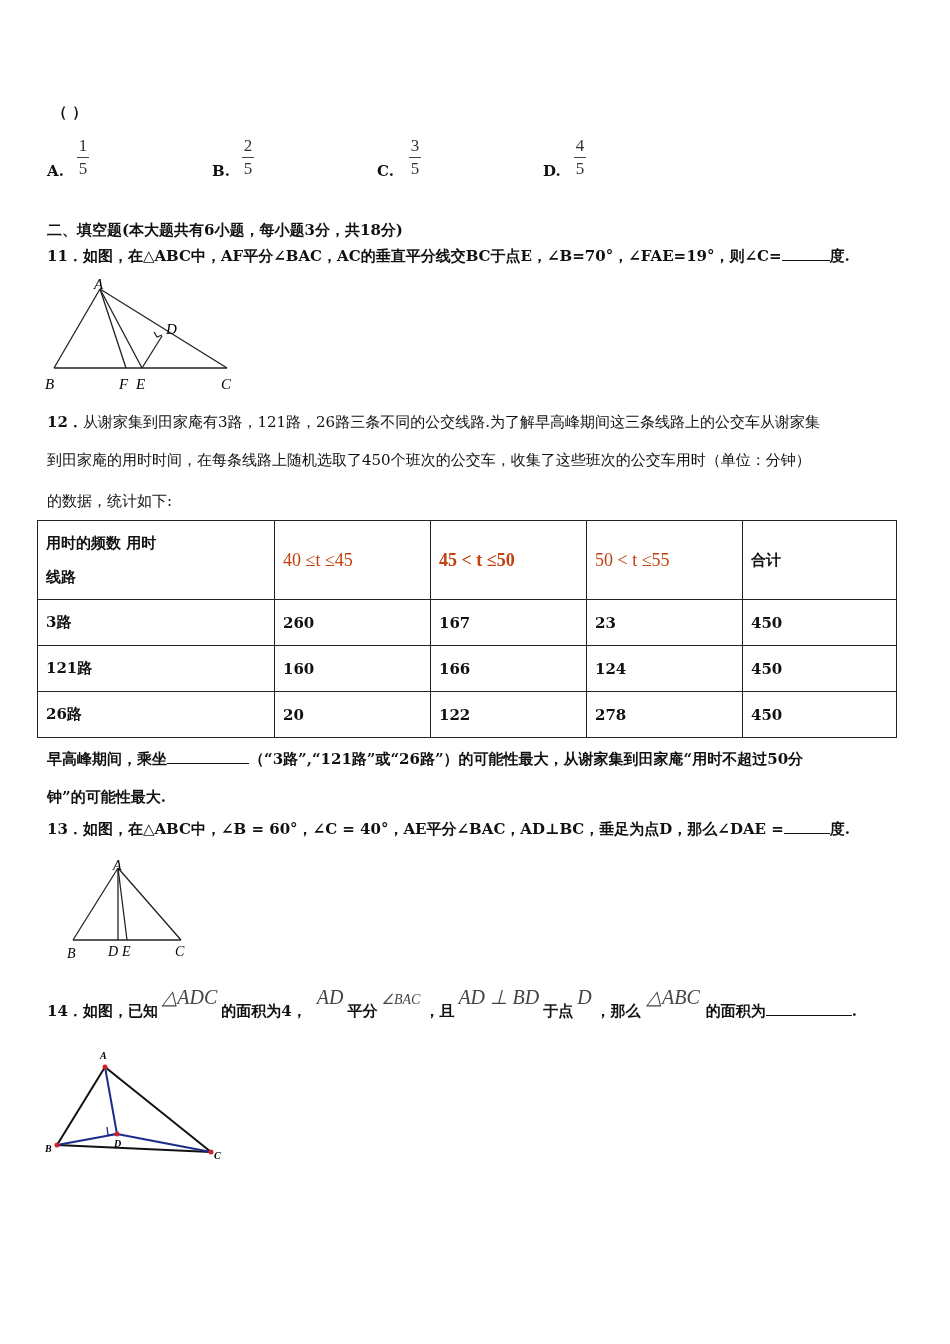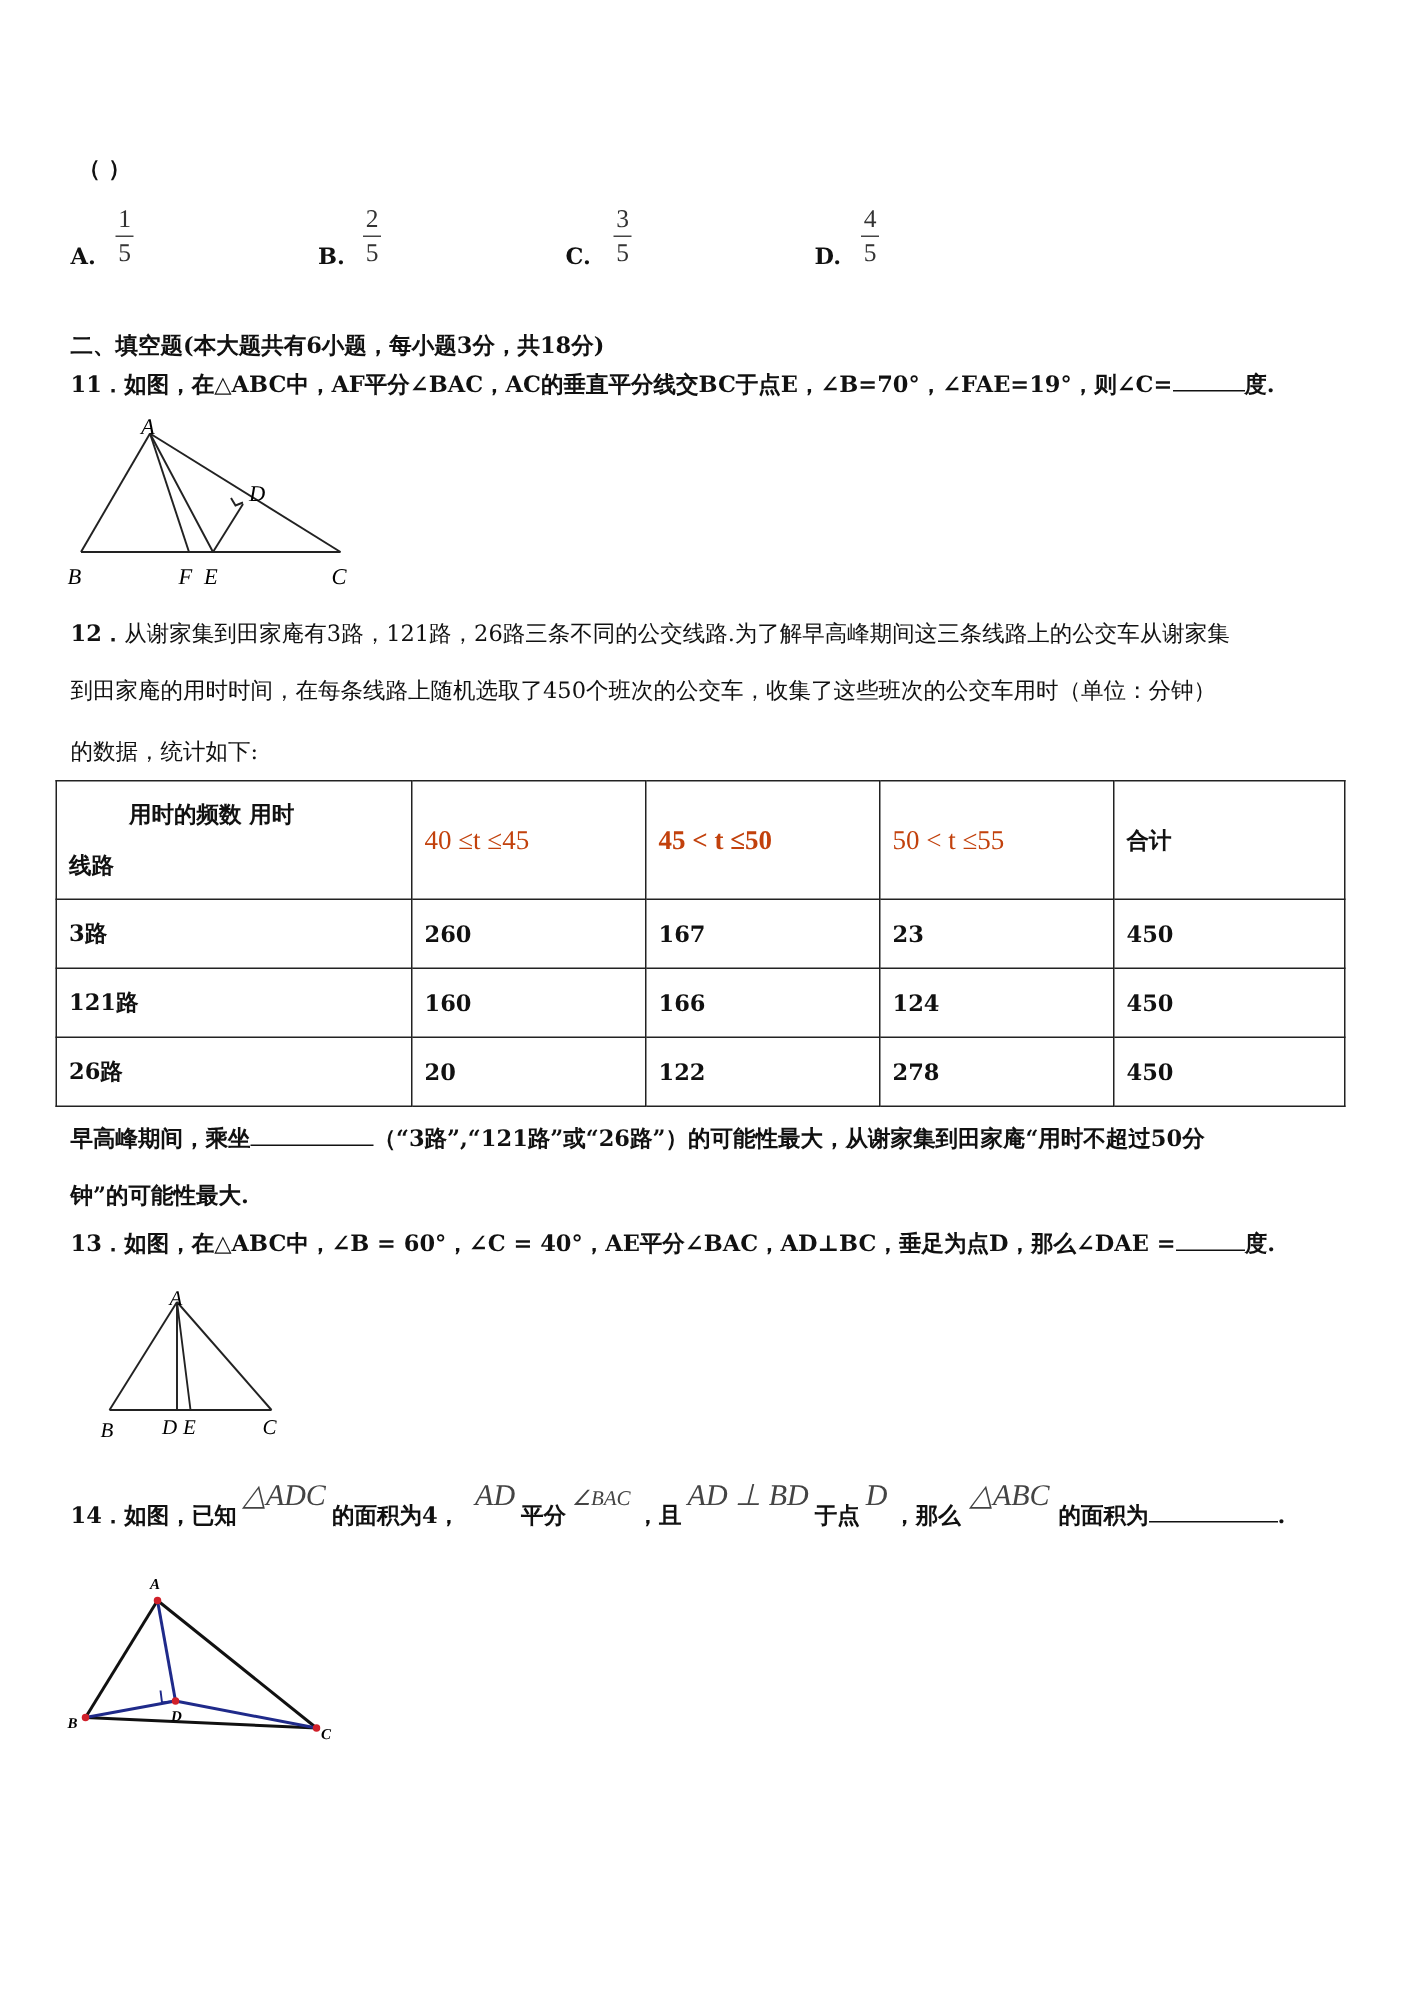--- a/index.html
+++ b/index.html
@@ -87,21 +87,21 @@
 <div class="abs q" style="left:47px; top:412px; font-size:15px;text-align:right;">
   <span class="bold">12．</span><span>从谢家集到田家庵有3路，121路，26路三条不同的公交线路.为了解早高峰期间这三条线路上的公交车从谢家集</span>
 </div>
 <div class="abs q" style="left:47px; top:450px;">到田家庵的用时时间，在每条线路上随机选取了450个班次的公交车，收集了这些班次的公交车用时（单位：分钟）</div>
 <div class="abs q" style="left:47px; top:491px;">的数据，统计如下:</div>
 
 <table class="freq">
   <tbody>
       <tr class="hdr">
     <td style="width:220px;">
-      <div class="bold" style="line-height:34px;margin-left:40px;">用时的频数        用时</div>
+      <div class="bold" style="line-height:34px;">用时的频数        用时</div>
       <div class="bold" style="line-height:34px;">线路</div>
     </td>
     <td style="width:139px;" class="math">40 ≤t ≤45</td>
     <td style="width:139px;font-weight:bold;" class="math">45 &lt; t ≤50</td>
     <td style="width:139px;" class="math">50 &lt; t ≤55</td>
     <td class="bold">合计</td>
   </tr>
   <tr class="row">
     <td>3路</td>
     <td>260</td>

